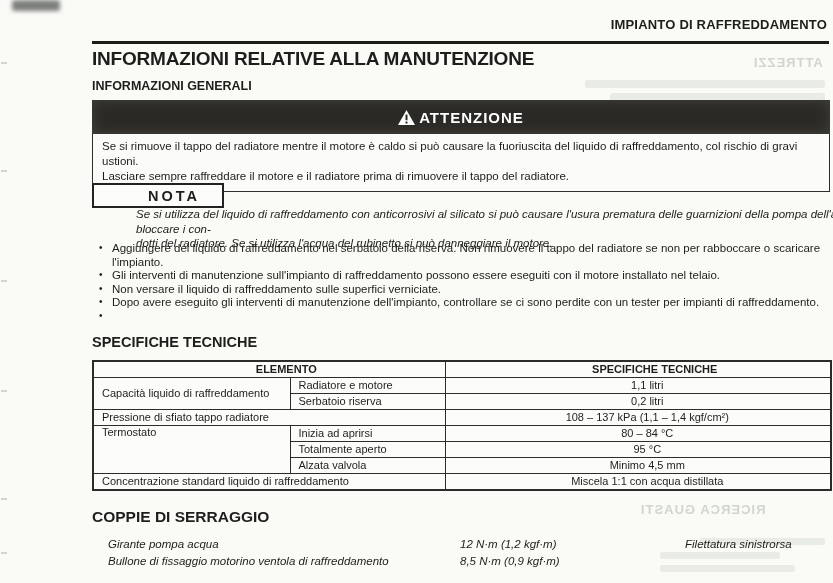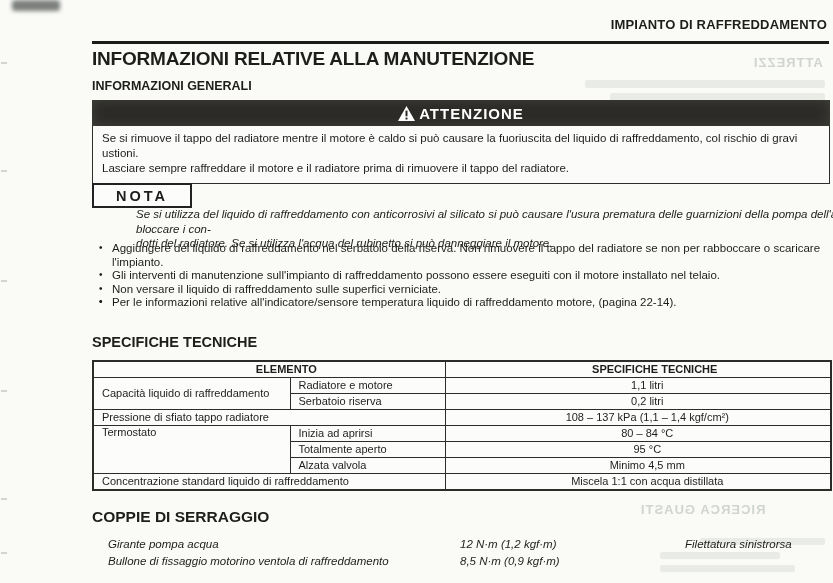--- a/index.html
+++ b/index.html
@@ -18,30 +18,30 @@
   .ghost-line{background:rgba(150,160,152,.16);border-radius:2px;}
 
   
   .doc-header{top:17px;right:6px;font-size:13px;font-weight:bold;letter-spacing:.2px;}
   .header-rule{top:41px;left:92px;right:4px;height:3px;background:#1b1b19;}
   .h1{top:48px;left:92px;font-size:19px;font-weight:bold;letter-spacing:-.2px;}
   .h2{top:79px;left:92px;font-size:12.5px;font-weight:bold;}
 
   
   .warn-wrap{top:100px;left:92px;width:738px;}
-  .warn-bar{height:26px;background:#2b2a27;color:#fff;display:flex;align-items:center;justify-content:center;
+  .warn-bar{height:34px;background:#2b2a27;color:#fff;display:flex;align-items:center;justify-content:center;
     font-size:15px;font-weight:bold;letter-spacing:1px;
     box-shadow:inset 0 0 14px rgba(90,90,80,.5);}
   .warn-bar svg{margin-right:4px;}
   .warn-body{border:1.5px solid #2e2e2c;border-top:none;background:#fbfbf9;
     padding:5px 9px 7px 9px;font-size:11.5px;line-height:15px;}
 
   
   .nota-box{top:183px;left:92px;width:96px;height:21px;border:2px solid #222;display:flex;align-items:center;justify-content:center;
-    font-size:14.5px;font-weight:bold;letter-spacing:3px;background:#fcfcfa;}
+    font-size:14.5px;font-weight:bold;letter-spacing:3px;background:#fcfcfa;padding-left:32px;}
   .nota-text{top:207px;left:92px;width:740px;font-size:11.5px;font-style:italic;line-height:14.5px;margin-left:44px;}
 
   
   .bullets{top:242px;left:92px;width:740px;list-style:none;margin:0;padding:0;font-size:11.5px;line-height:13.6px;}
   .bullets li{position:relative;padding-left:20px;}
   .bullets .dot{position:absolute;left:7px;top:-1px;font-size:10px;}
 
   
   .spec-heading{top:334px;left:92px;font-size:14.5px;font-weight:bold;}
   .spec-table{top:360px;left:92px;width:738px;border-collapse:collapse;table-layout:fixed;
@@ -104,22 +104,22 @@
 </div>
 <div class="abs nota-text">
   <div>Se si utilizza del liquido di raffreddamento con anticorrosivi al silicato si può causare l'usura prematura delle guarnizioni della pompa dell'acqua o bloccare i con-</div>
   <div>dotti del radiatore. Se si utilizza l'acqua del rubinetto si può danneggiare il motore.</div>
 </div>
 
 <ul class="abs bullets">
   <li><span class="dot">•</span><span>Aggiungere del liquido di raffreddamento nel serbatoio della riserva. Non rimuovere il tappo del radiatore se non per rabboccare o scaricare l'impianto.</span></li>
   <li><span class="dot">•</span><span>Gli interventi di manutenzione sull'impianto di raffreddamento possono essere eseguiti con il motore installato nel telaio.</span></li>
   <li><span class="dot">•</span><span>Non versare il liquido di raffreddamento sulle superfici verniciate.</span></li>
+  <li><span class="dot">•</span><span>Dopo avere eseguito gli interventi di manutenzione dell'impianto, controllare se ci sono perdite con un tester per impianti di raffreddamento.</span></li>
   <li><span class="dot">•</span></li>
-  <li><span class="dot">•</span><span>Per le informazioni relative all'indicatore/sensore temperatura liquido di raffreddamento motore, (pagina 22-14).</span></li>
 </ul>
 
 <div class="abs spec-heading">SPECIFICHE TECNICHE</div>
 <table class="abs spec-table">
   <colgroup>
       <col class="c1">
       <col class="c2">
       <col class="c3">
     </colgroup>
   <tbody>

